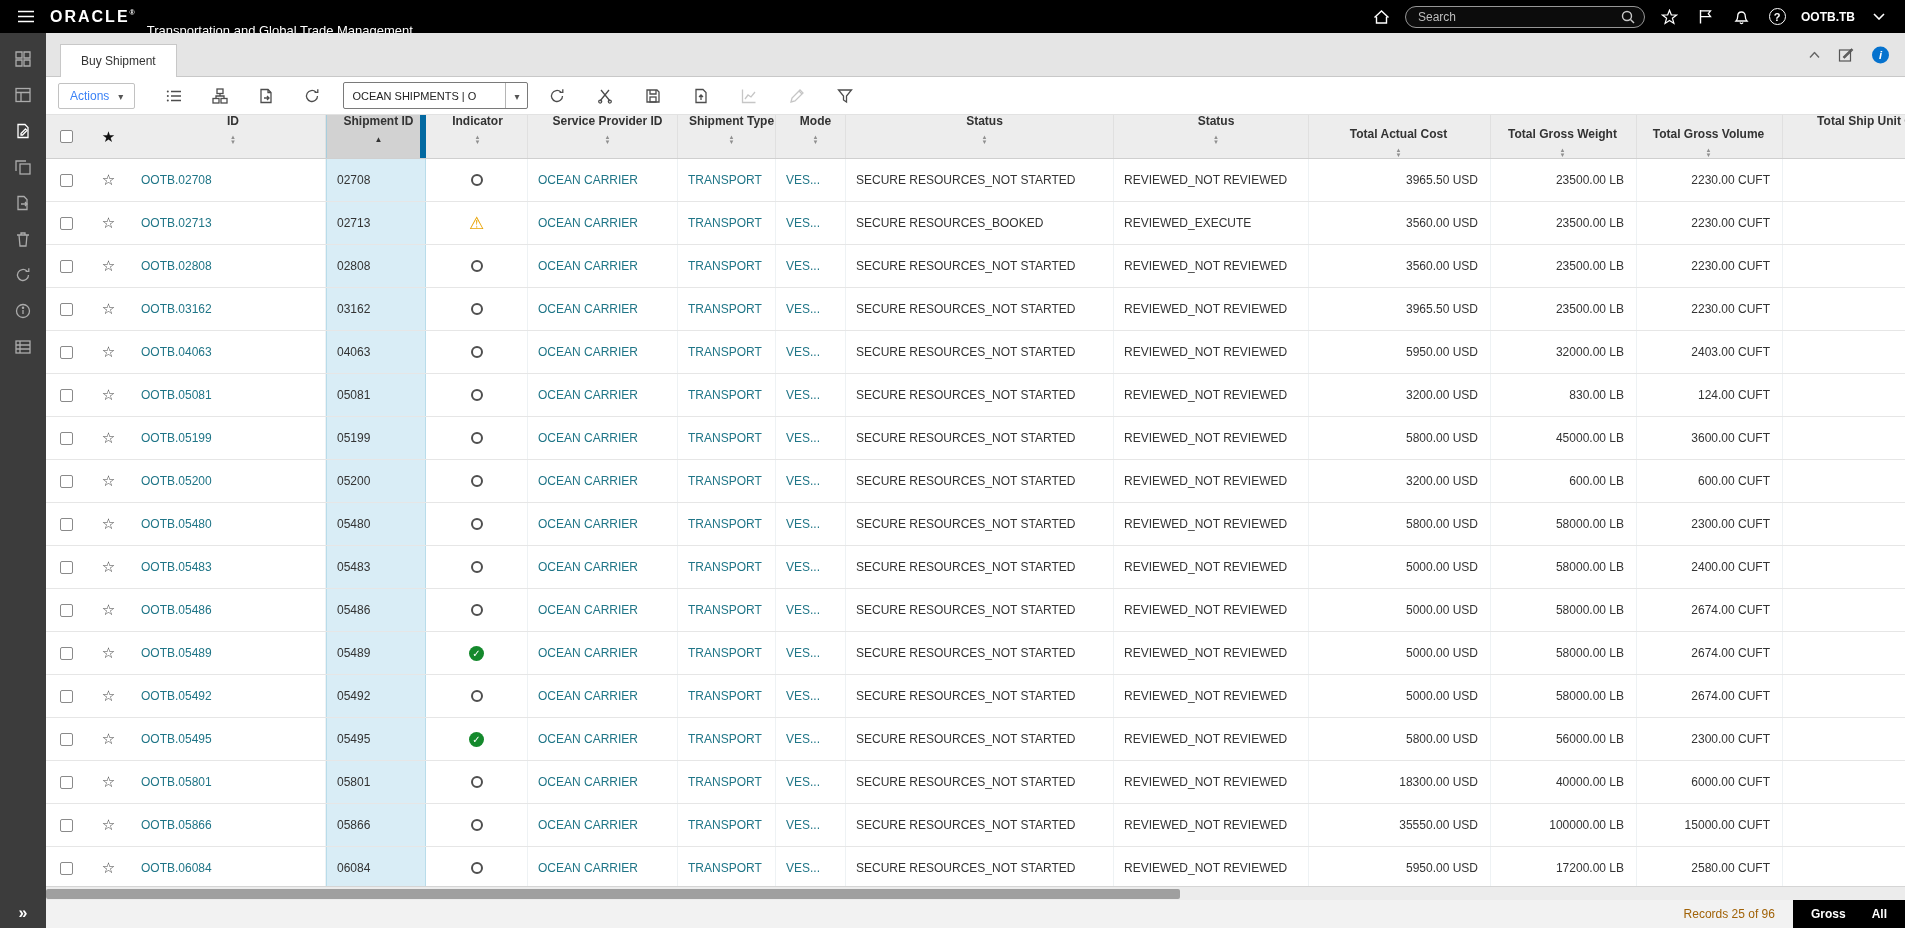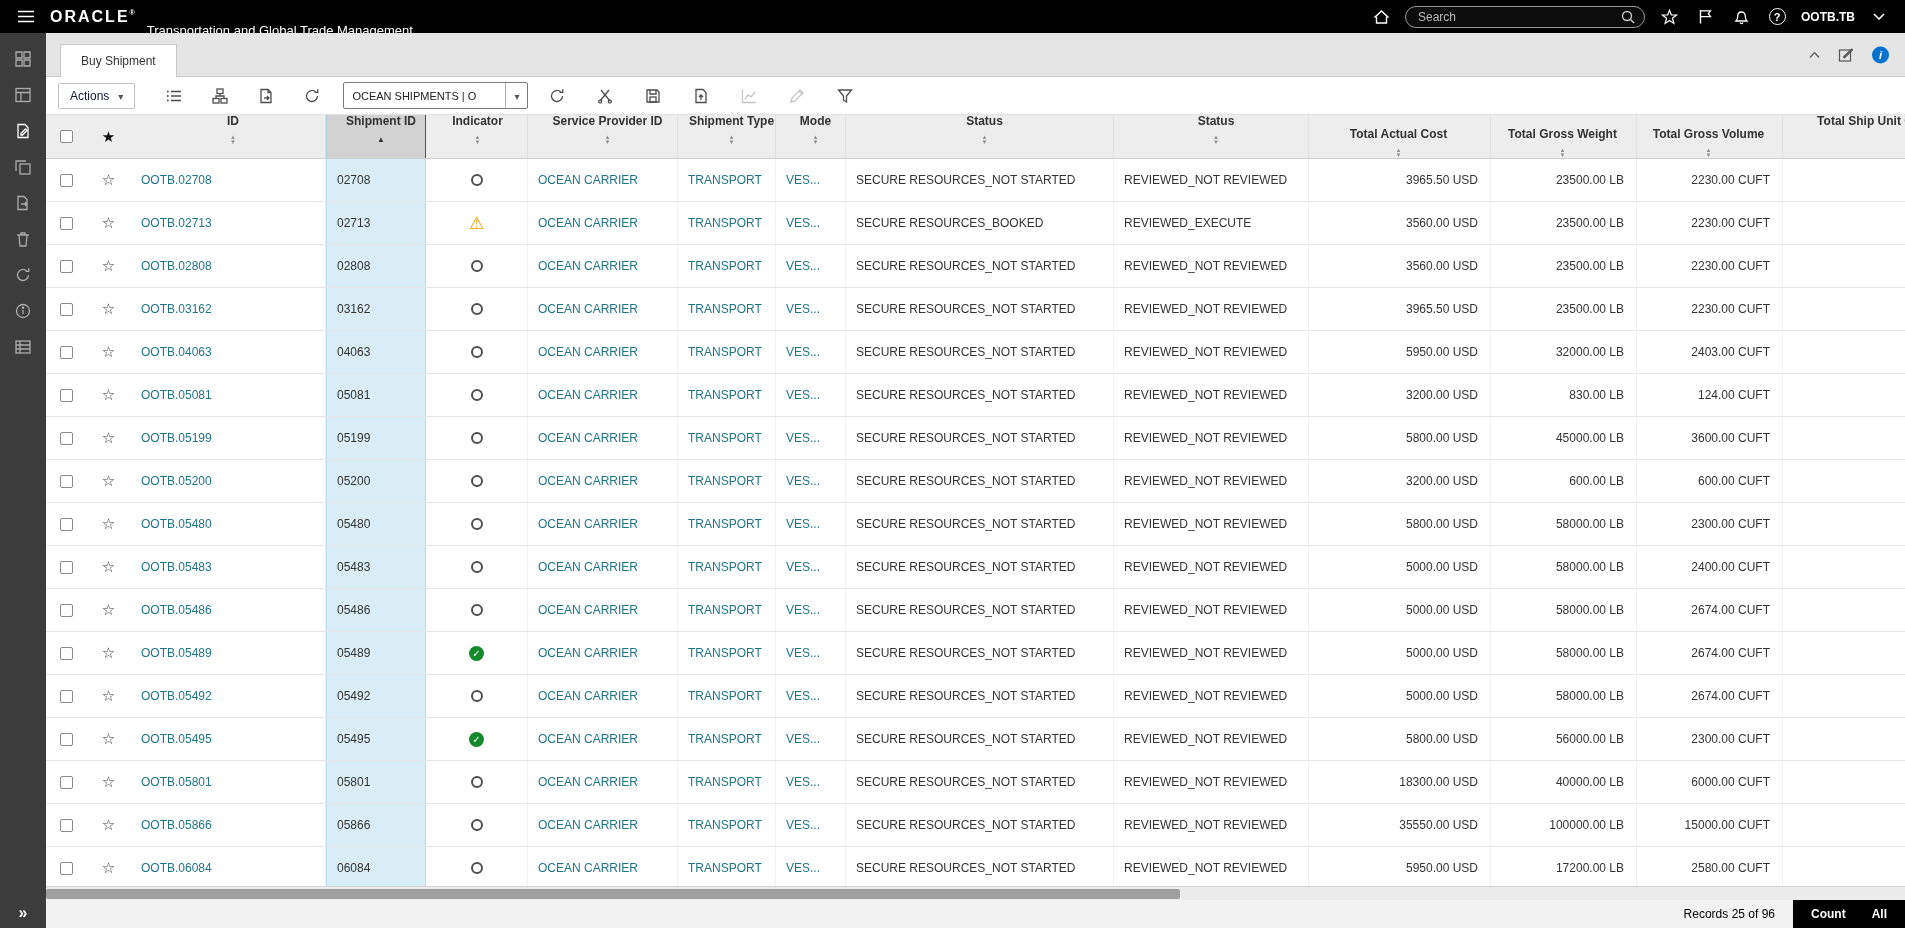--- a/index.html
+++ b/index.html
@@ -33,39 +33,39 @@
   
   .tabbar { height:44px; background:#e5e5e5; border-bottom:1px solid #c8c8c8; display:flex; align-items:flex-end; padding:0 14px; position:relative; flex:none; }
   .tab { height:33px; background:#fff; border:1px solid #c8c8c8; border-bottom:none; display:flex; align-items:center; padding:0 20px; font-size:12px; color:#333; position:relative; top:1px; cursor:pointer; }
   .tab-right { position:absolute; right:16px; top:50%; transform:translateY(-50%); display:flex; align-items:center; gap:18px; }
   .tab-right .mini { color:#666; cursor:pointer; }
   .info-badge { width:17px; height:17px; border-radius:50%; background:#0572ce; color:#fff; font-size:11px; font-weight:bold; font-style:italic; display:flex; align-items:center; justify-content:center; cursor:pointer; }
   .info-badge::after { content:"i"; }
 
   
   .toolbar { height:38px; background:#fff; display:flex; align-items:center; padding-left:12px; border-bottom:1px solid #e2e2e2; flex:none; }
-  .actions-btn { display:flex; align-items:center; gap:9px; border:1px solid #c2c2c2; border-radius:2px; height:26px; padding:0 11px; font-size:12px; color:#0f172a; background:#fff; cursor:pointer; }
+  .actions-btn { display:flex; align-items:center; gap:9px; border:1px solid #c2c2c2; border-radius:2px; height:26px; padding:0 11px; font-size:12px; color:#3b82f6; background:#fff; cursor:pointer; }
   .caret::after { content:"\25be"; font-size:10px; color:#555; }
   .tool-icon { width:38px; height:26px; display:flex; align-items:center; justify-content:center; color:#4d4d4d; cursor:pointer; flex:none; }
   .tool-icon svg { stroke:currentColor; fill:none; stroke-width:1.3; }
   .tool-icon.disabled { color:#c6c6c6; cursor:default; }
   .tgroup { display:flex; align-items:center; }
   .tg1 { margin-left:20px; gap:8px; }
   .tg2 { margin-left:10px; gap:10px; }
   .saved-search { margin-left:12px; width:185px; height:27px; border:1px solid #7a7a7a; border-radius:2px; background:#fff; display:flex; align-items:center; justify-content:space-between; padding-left:8px; font-size:11px; color:#222; cursor:pointer; flex:none; white-space:nowrap; overflow:hidden; }
   .ss-caret { border-left:1px solid #b5b5b5; align-self:stretch; width:22px; display:flex; align-items:center; justify-content:center; }
 
   
   .grid { display:grid; grid-template-columns:40px 45px 195px 100px 102px 150px 98px 70px 268px 195px 182px 146px 146px 160px; }
   .thead { height:44px; background:#ededed; border-bottom:1px solid #cfcfcf; flex:none; overflow:hidden; }
   .th { height:100%; display:flex; align-items:center; gap:6px; padding-left:10px; font-size:12px; font-weight:bold; color:#333; border-right:1px solid #e0e0e0; overflow:hidden; cursor:pointer;flex-direction:column; }
   .th .lbl { white-space:normal; line-height:1.15; }
   .th.num { justify-content:flex-end; padding-right:12px; text-align:right; }
   .th.c-cb, .th.c-star { border-right:none; padding-left:0; justify-content:center; cursor:default; }
-  .th.c-ship { background:#d2d2d2; border-left:1px solid #a7cddc; border-right:1px solid #0369a1; }
+  .th.c-ship { background:#d2d2d2; border-left:1px solid #a7cddc; border-right:6px solid #0369a1; }
   .th.c-ind { padding-left:2px; }
   .th.c-count { padding-left:30px; border-right:none; }
   .sort { display:inline-flex; flex-direction:column; color:#8f8f8f; font-size:6px; line-height:5px; flex:none; }
   .sort::before { content:"\25b2"; } .sort::after { content:"\25bc"; }
   .sort-asc { color:#333; font-size:8px; flex:none; }
   .sort-asc::after { content:"\25b2"; }
 
   .tbody { flex:1; overflow:hidden; background:#fff; }
   .tr { height:43px; border-bottom:1px solid #e6e6e6; background:#fff; }
   .td { height:100%; display:flex; align-items:center; padding-left:10px; font-size:12px; color:#333; white-space:nowrap; overflow:hidden; border-right:1px solid #eef2f4; }
@@ -84,21 +84,21 @@
   .ind-none { width:12px; height:12px; border:2px solid #4f4f4f; border-radius:50%; }
   .ind-success { width:15px; height:15px; border-radius:50%; background:#14892c; color:#fff; font-size:10px; font-weight:bold; display:flex; align-items:center; justify-content:center; }
   .ind-success::after { content:"\2713"; }
   .ind-warning { color:#e8a200; font-size:17px; line-height:1; }
   .ind-warning::after { content:"\26a0"; }
 
   
   .hscroll { height:14px; background:#ececec; border-top:1px solid #d5d5d5; position:relative; flex:none; }
   .hthumb { position:absolute; left:0; top:2px; height:10px; width:61%; background:#9f9f9f; border-radius:2px; cursor:pointer; }
   .statusbar { height:28px; display:flex; align-items:center; background:#f2f2f2; flex:none; }
-  .records { margin-left:auto; font-size:12px; color:#000000; padding-right:18px; }
+  .records { margin-left:auto; font-size:12px; color:#a16207; padding-right:18px; }
   .page-actions { height:100%; background:#000; display:flex; align-items:center; gap:26px; padding:0 18px; color:#fff; font-size:12px; font-weight:bold; }
   .page-actions span { cursor:pointer; }
 </style>
 </head>
 <body>
 
 <div class="topbar">
   <span class="tb-icon">
     <svg width="18" height="13" viewBox="0 0 18 13">
         <path d="M1 1.5h16M1 6.5h16M1 11.5h16" stroke="#fff" stroke-width="1.6"></path>
@@ -902,19 +902,19 @@
       </div>
     </div>
 
     <div class="hscroll">
       <div class="hthumb"></div>
     </div>
 
     <div class="statusbar">
       <span class="records">Records 25 of 96</span>
       <span class="page-actions">
-        <span>Count</span>
+        <span>Gross</span>
         <span>All</span>
       </span>
     </div>
 
   </div>
 </div>
 
 </body></html>

